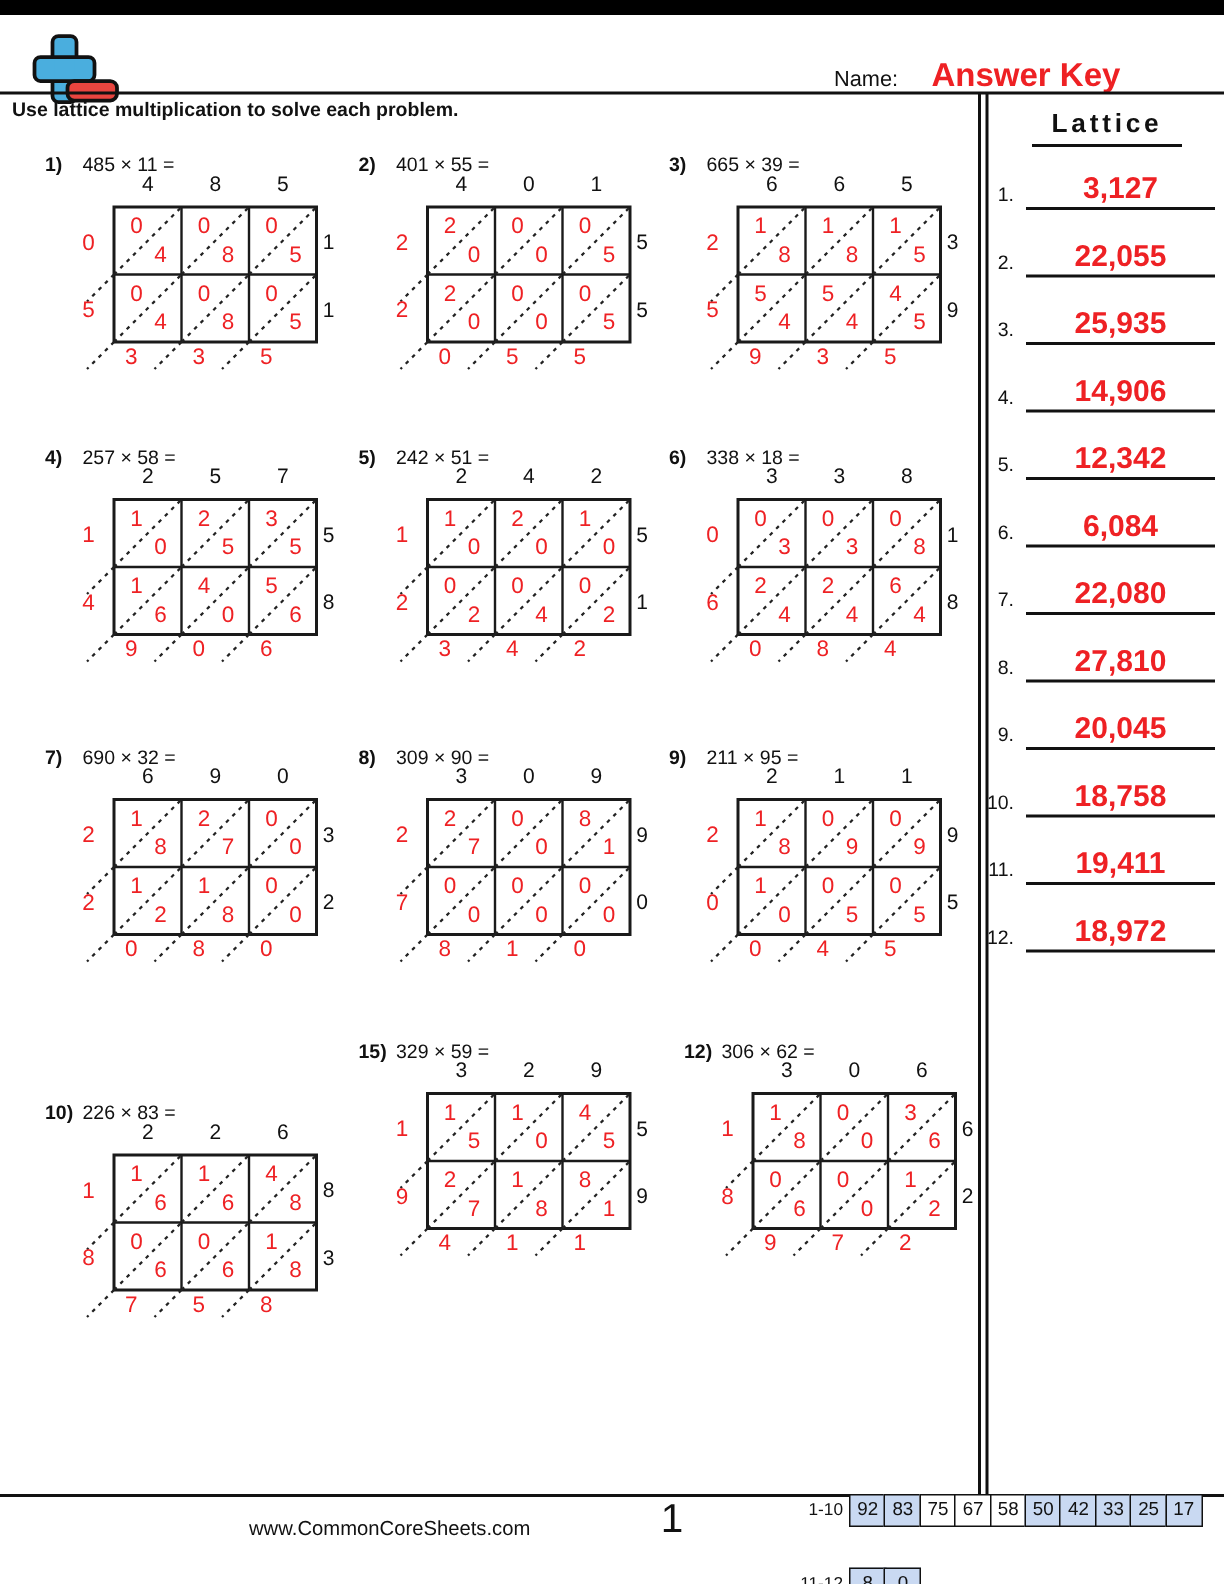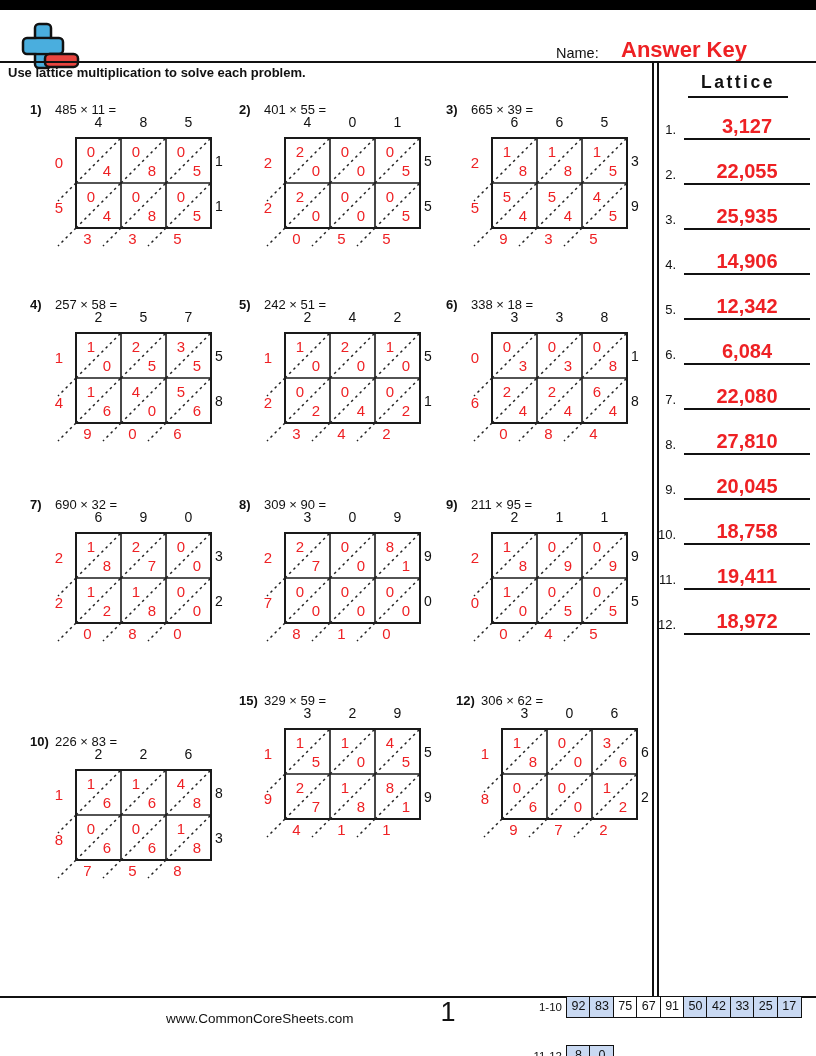--- a/index.html
+++ b/index.html
@@ -696,21 +696,21 @@
   <div class="footer-line"></div>
   <div class="website">www.CommonCoreSheets.com</div>
   <div class="pagenum">1</div>
   <div id="score-table">
       <div class="score-row" style="left: 500px; top: 996px;">
         <span class="score-label">1-10</span>
         <span class="score-cell hl">92</span>
         <span class="score-cell hl">83</span>
         <span class="score-cell">75</span>
         <span class="score-cell">67</span>
-        <span class="score-cell">91</span>
+        <span class="score-cell">58</span>
         <span class="score-cell hl">50</span>
         <span class="score-cell hl">42</span>
         <span class="score-cell hl">33</span>
         <span class="score-cell hl">25</span>
         <span class="score-cell hl">17</span>
       </div>
       <div class="score-row" style="left: 500px; top: 1045px;">
         <span class="score-label">11-12</span>
         <span class="score-cell hl">8</span>
         <span class="score-cell hl">0</span>

